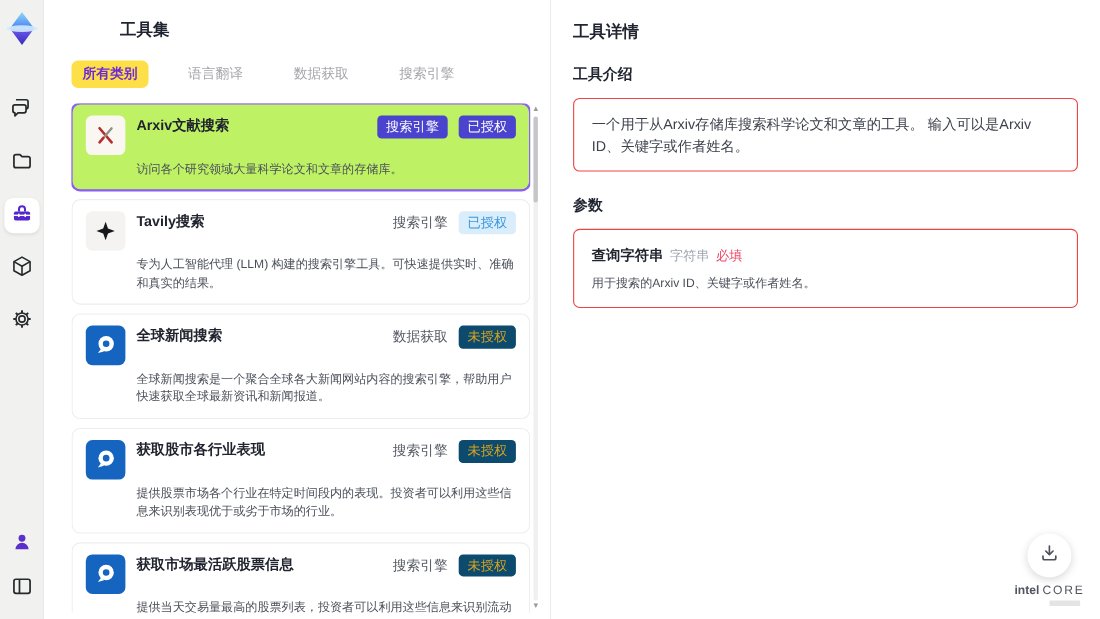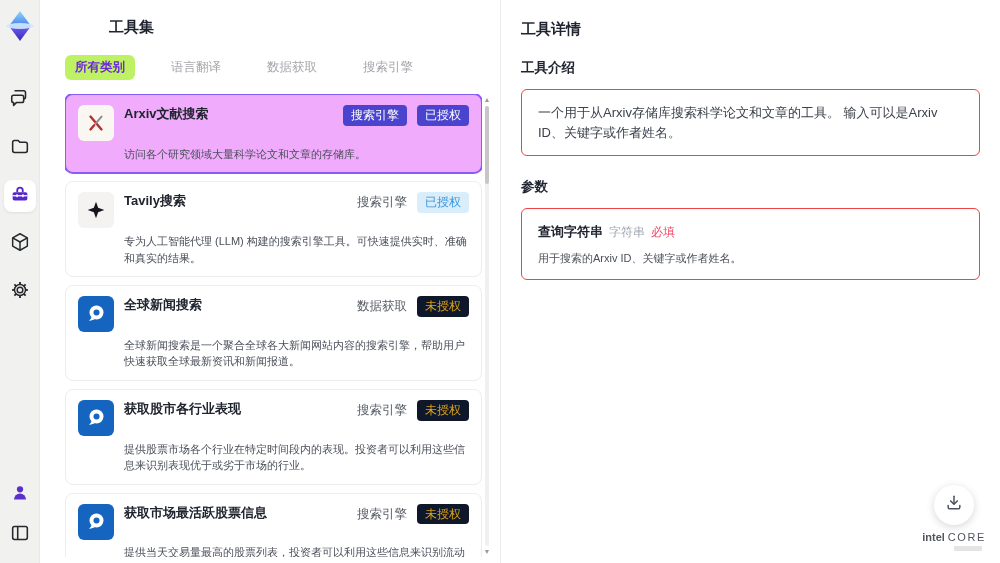--- a/index.html
+++ b/index.html
@@ -16,36 +16,36 @@
     border-radius:8px; cursor:pointer; }
   .nav-item.active { background:#ffffff; box-shadow:0 1px 3px rgba(0,0,0,.08); }
   .sidebar-spacer { flex:1; }
   .sidebar-bottom { display:flex; flex-direction:column; gap:8px; align-items:center; margin-bottom:12px; }
 
   
   .left-panel { width:460px; flex:none; padding:18px 0 0 25px; position:relative; }
   .lp-title { font-size:15px; font-weight:bold; margin-bottom:18px;margin-left:44px; }
   .tabs { display:flex; gap:26px; align-items:center; margin-bottom:14px; }
   .tab { font-size:12.5px; color:#a6a6ab; cursor:pointer; padding:4px 10px; border-radius:6px; white-space:nowrap; }
-  .tab.active { background:#bef264; color:#6d28d9; font-weight:bold; }
+  .tab.active { background:#fde047; color:#6d28d9; font-weight:bold; }
   .tool-list { width:417px; height:463px; overflow:hidden; }
   .tool-card { display:flex; gap:10px; padding:10px 12px; border:1px solid #ededf0;
     border-radius:8px; background:#fff; margin-bottom:8px; cursor:pointer; }
-  .tool-card.selected { background:#f0abfc; border-color:#8a5cf6; box-shadow:0 0 0 1px #8a5cf6; }
+  .tool-card.selected { background:#bef264; border-color:#8a5cf6; box-shadow:0 0 0 1px #8a5cf6; }
   .tool-icon { width:36px; height:36px; border-radius:6px; flex:none;
     display:flex; align-items:center; justify-content:center; }
   .tool-body { flex:1; min-width:0; }
   .tool-top { display:flex; align-items:flex-start; }
   .tool-title { font-weight:bold; font-size:13px; color:#20242e; }
   .tool-meta { margin-left:auto; display:flex; gap:10px; align-items:center; white-space:nowrap; }
   .cat-text { font-size:12.5px; color:#565b64; }
   .pill { font-size:12px; padding:2px 8px; border-radius:4px; line-height:1.4; }
   .pill.purple { background:#4a43cd; color:#fff; }
   .pill.blue   { background:#d9edfb; color:#3a96dd; }
-  .pill.yellow { background:#0f172a; color:#d9a21b; }
+  .pill.yellow { background:#0c4a6e; color:#d9a21b; }
   .tool-desc { font-size:11px; color:#4a4f59; line-height:1.5; margin-top:20px; }
   .ic-arxiv    { background:#faf6f1; }
   .ic-tavily   { background:#f4f3f1; font-size:18px; color:#15171c; }
   .ic-qblue    { background:#1565c0; }
   .ic-building { background:#f5f5f4; }
   
   .scrollbar { position:absolute; right:8px; top:96px; height:460px; width:10px; }
   .sb-arrow { color:#9a9a9a; font-size:7px; line-height:8px; text-align:center; }
   .sb-track { position:absolute; top:10px; bottom:10px; left:3px; width:4px; background:#f0f0f0; border-radius:2px; }
   .sb-thumb { position:absolute; top:0; left:0; width:4px; height:78px; background:#c6c6c9; border-radius:2px; }

